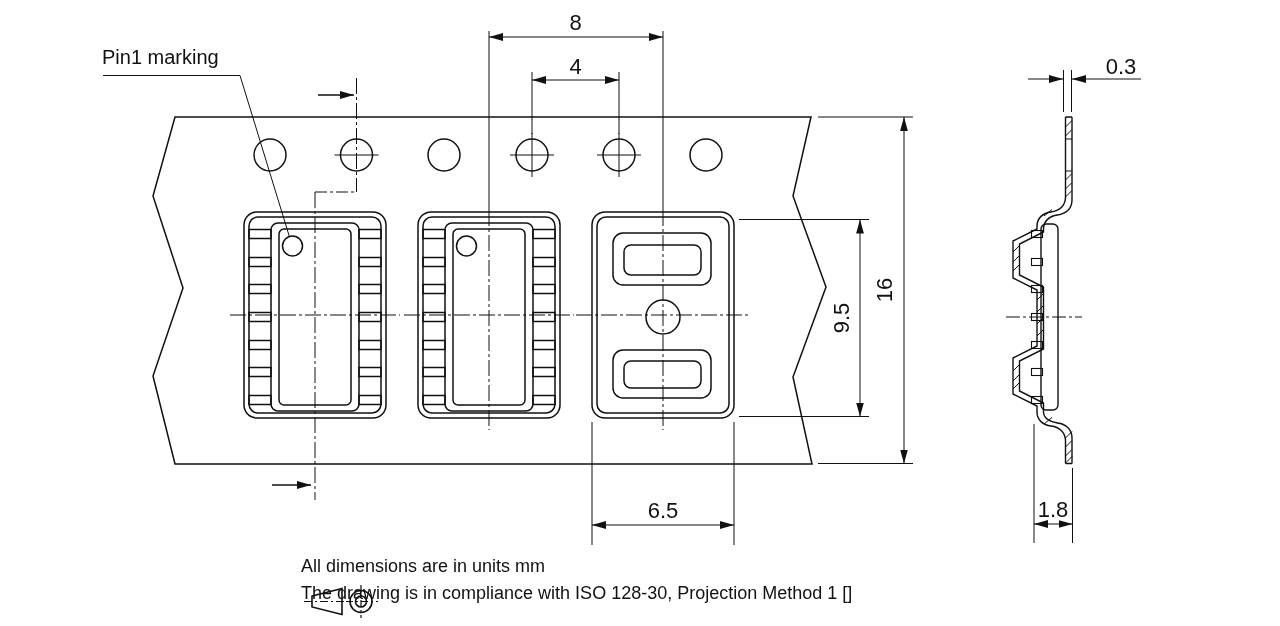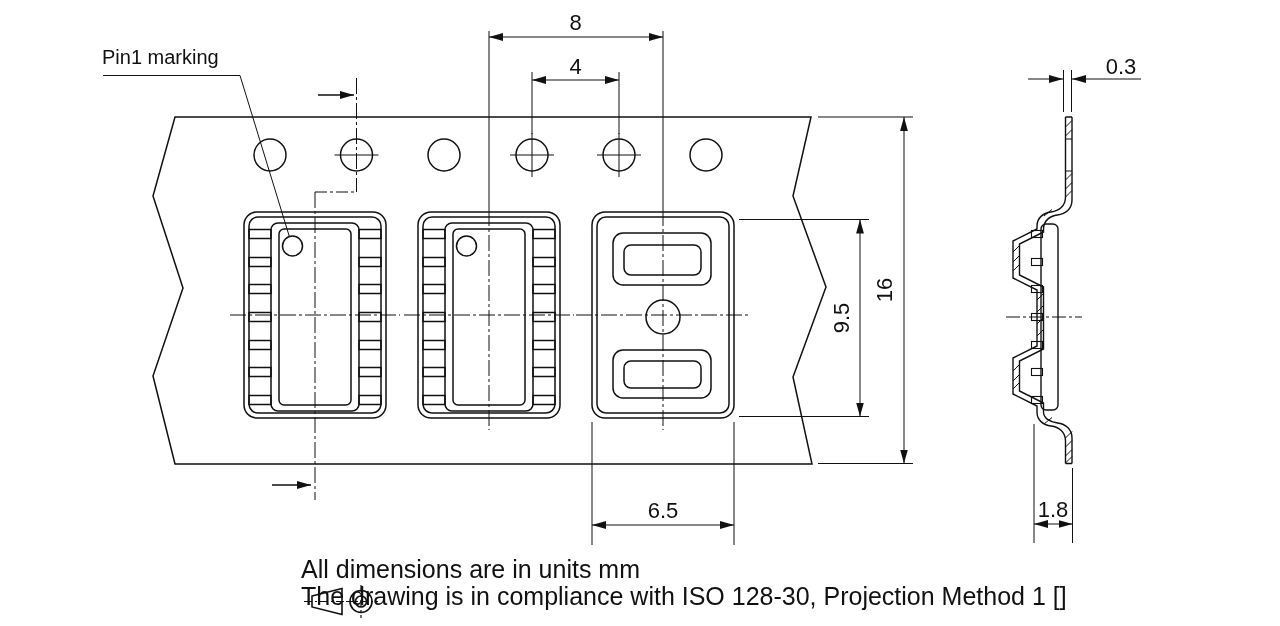--- a/index.html
+++ b/index.html
@@ -1,19 +1,19 @@
 <!DOCTYPE html>
 <html><head>
 <meta charset="utf-8">
 <style>
   html,body{margin:0;padding:0;background:#fff;}
   #stage{position:relative;width:1280px;height:626px;background:#ffffff;overflow:hidden;
          font-family:"Liberation Sans", sans-serif;color:#111;}
   #stage svg{position:absolute;left:0;top:0;}
-  .note{position:absolute;left:301px;font-size:25px;color:#111;white-space:nowrap;
+  .note{position:absolute;left:301px;font-size:18px;color:#111;white-space:nowrap;
         display:flex;align-items:center;line-height:1;}
   .note .sym{margin:0 1px;}
   svg text{font-family:"Liberation Sans", sans-serif;fill:#111;}
   .dimtxt{font-size:22px;}
   .lbltxt{font-size:20px;}
 </style>
 </head>
 <body>
 
 <div id="stage">

